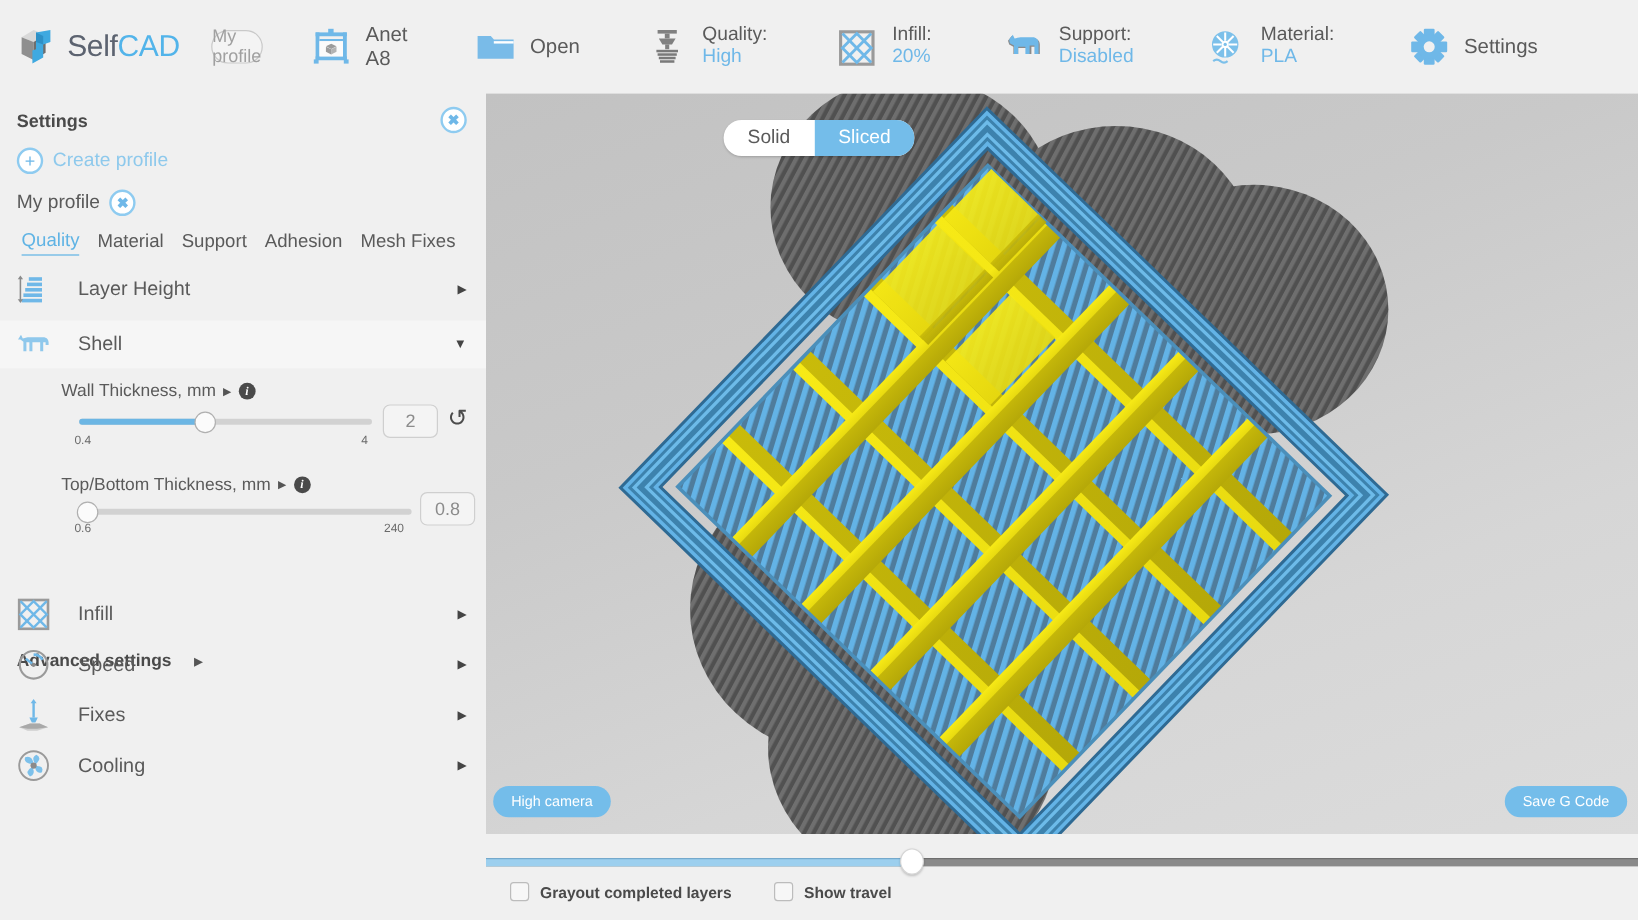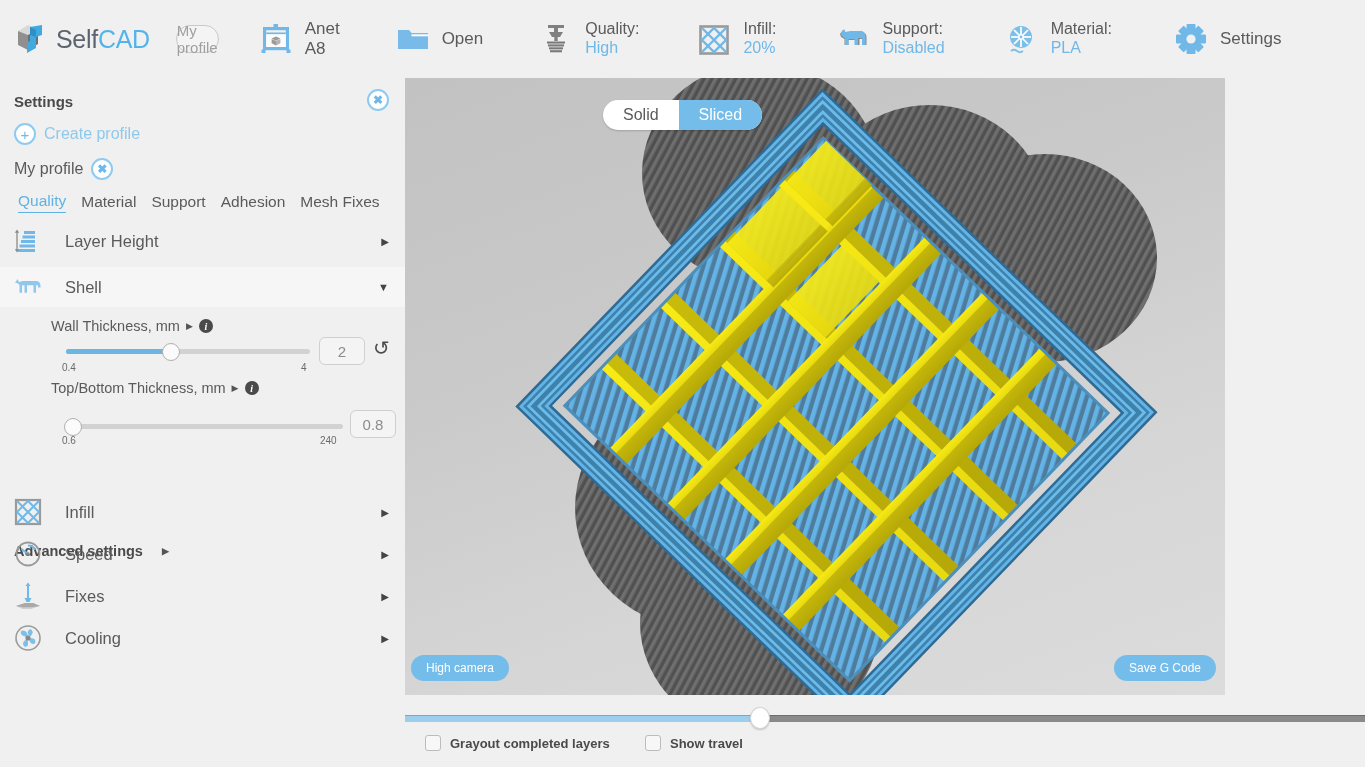--- a/index.html
+++ b/index.html
@@ -145,21 +145,21 @@
 
   .adv-settings {
     position: absolute; left: 14px; top: 465px;
     font-size: 14.5px; font-weight: bold; color: #4a4a4a;
     display: flex; align-items: center; gap: 19px;
   }
 
   
   #viewport {
     position: absolute; left: 405px; top: 78px;
-    width: 820px; height: 617px;
+    width: 960px; height: 617px;
     background: linear-gradient(160deg,#c2c2c2 0%, #c9c9c9 35%, #d6d6d6 70%, #dcdcdc 100%);
     overflow: hidden;
   }
   #toggle-group {
     position: absolute; left: 198px; top: 22px;
     height: 30px; border-radius: 15px; background: #fff;
     display: flex; overflow: hidden;
     box-shadow: 0 1px 2px rgba(0,0,0,0.18);
     z-index: 6;
   }
@@ -434,21 +434,21 @@
     <div class="slider-wrap" style="left:66px; top:265px; width:244px;">
       <div class="track" style="left:0; top:6px; width:244px;"></div>
       <div class="track-fill" id="wt-fill" style="left: 0px; top: 6px; width: 104.92px;"></div>
       <div class="knob" id="wt-knob" style="top: 0px; left: 95.92px;"></div>
     </div>
     <div class="tick" style="left:62px; top:284px;">0.4</div>
     <div class="tick" style="left:301px; top:284px;">4</div>
     <div class="num-box" style="left:319px; top:259px;">2</div>
     <div class="reset-ico" style="left:373px; top:258px;">↺</div>
 
-    <div class="fld-label" style="left:51px; top:302px;text-align:center;">
+    <div class="fld-label" style="left:51px; top:318px;text-align:center;">
       <span>Top/Bottom Thickness, mm</span>
       <span class="tri">▶</span>
       <span class="info-dot">i</span>
     </div>
     <div class="slider-wrap" style="left:70px; top:340px; width:273px;">
       <div class="track" style="left:0; top:6px; width:273px;"></div>
       <div class="track-fill" id="tb-fill" style="left: 0px; top: 6px; width: 2.73px;"></div>
       <div class="knob" id="tb-knob" style="top: 0px; left: -6.27px;"></div>
     </div>
     <div class="tick" style="left:62px; top:357px;">0.6</div>

